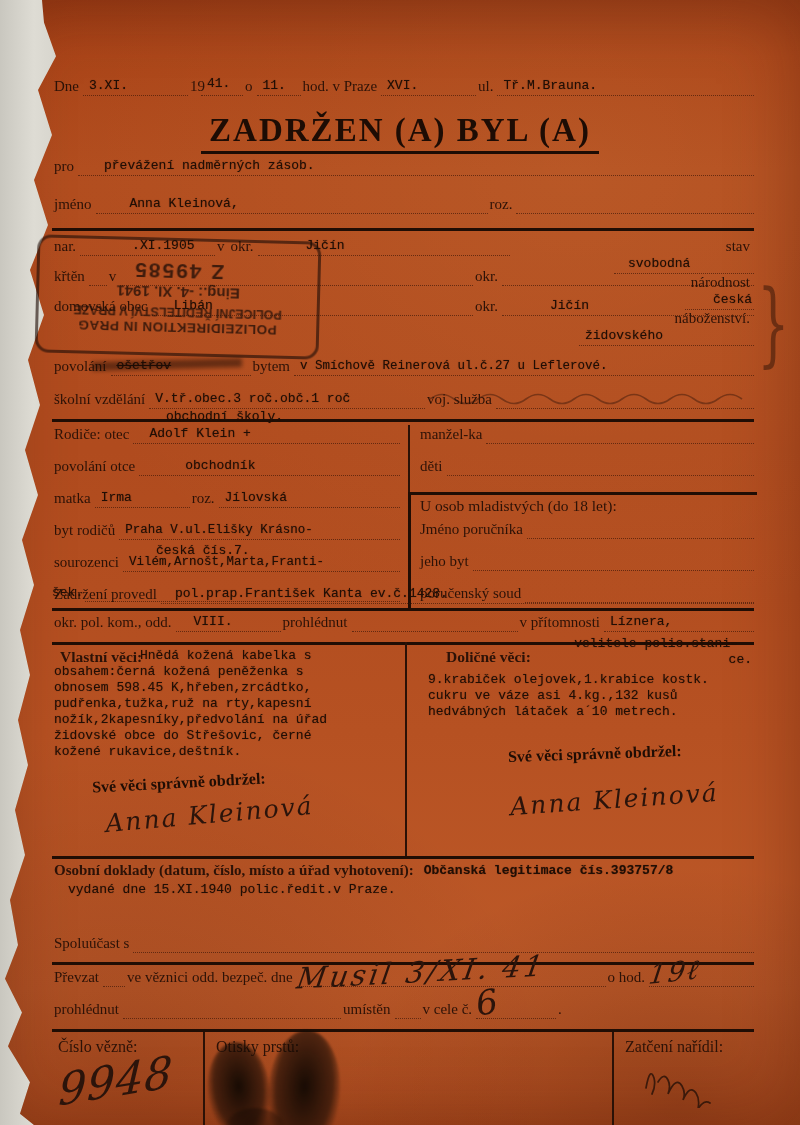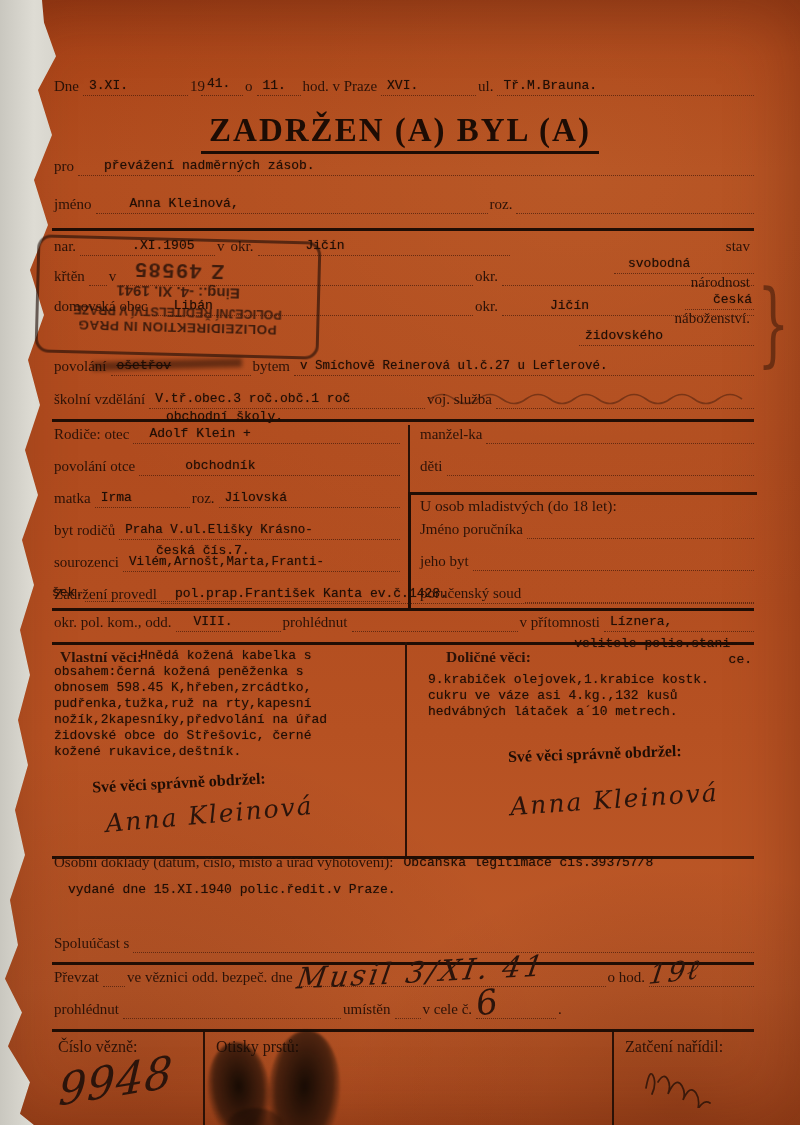--- a/index.html
+++ b/index.html
@@ -272,21 +272,21 @@
 
 <span class="lbl" style="position:absolute;left:420px;top:648px;font-weight:bold;font-size:15.5px;z-index:2;margin-left:24px;">Doličné věci:</span>
 <div class="para pre" style="left:428px;top:672px;width:330px;">9.krabiček olejovek,1.krabice kostk.
 cukru ve váze asi 4.kg.,132 kusů
 hedvábných látaček a´10 metrech.</div>
 <div class="recv" style="left:508px;top:745px;transform:rotate(-2deg);">Své věci správně obdržel:</div>
 <div class="sig" style="position:absolute;left:510px;top:785px;font-size:25px;transform:rotate(-4deg);letter-spacing:2px;z-index:3;">Anna Kleinová</div>
 
 <div class="hline" style="top:856px;"></div>
 
-<div class="row" style="bottom:253px;">
+<div class="row" style="bottom:245px;font-weight:bold;">
   <span class="lbl">Osobní doklady (datum, číslo, místo a úřad vyhotovení):</span>
   <span class="typed">Občanská legitimace čís.393757/8</span>
 </div>
 <span class="typed" style="position:absolute;left:62px;top:882px;z-index:2;">vydané dne 15.XI.1940 polic.ředit.v Praze.</span>
 
 <div class="row" style="bottom:172px;">
   <span class="lbl">Spoluúčast s</span>
   <span class="seg grow"></span>
 </div>
 <div class="hline" style="top:962px;"></div>

